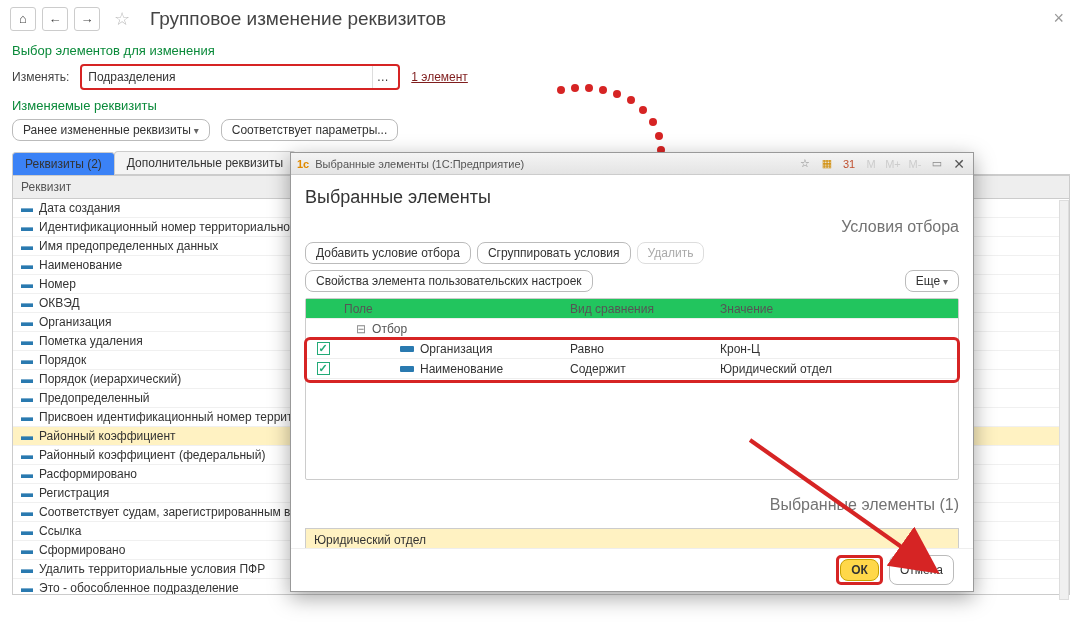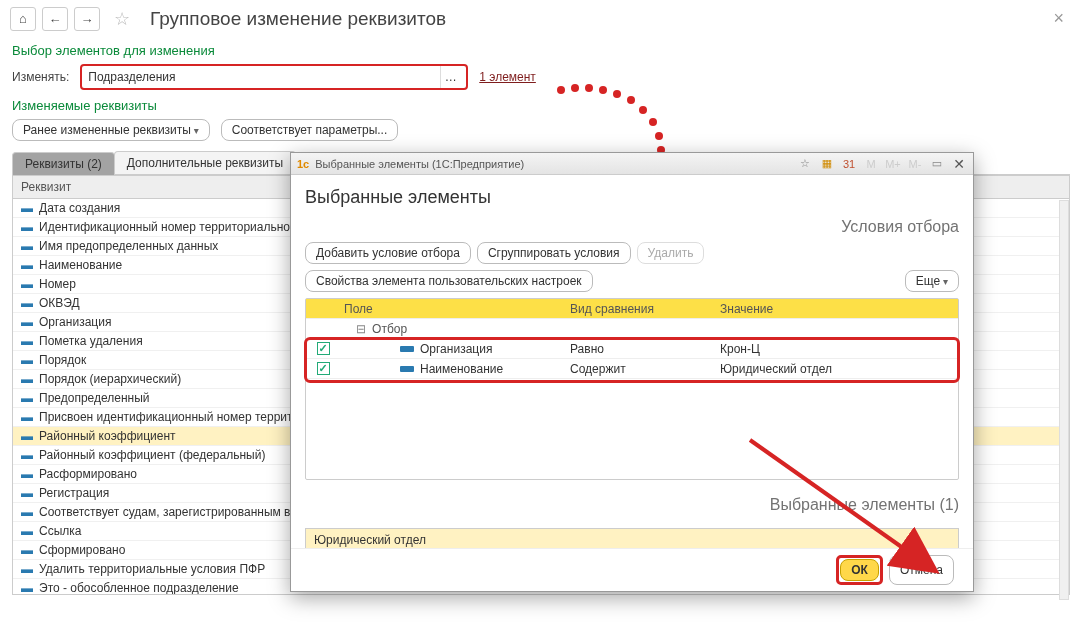--- a/index.html
+++ b/index.html
@@ -66,21 +66,21 @@
   }
   .label { color:#444; }
   .input-like {
     border:2px solid #d62424;
     border-radius:4px;
     height:26px;
     display:flex;
     align-items:center;
     background:#fff;
     padding:0 6px;
-    width: 388px;
+    width: 320px;
   }
   .input-like .dots-btn {
     width:20px; text-align:center; border-left:1px solid #ddd; height:100%; display:flex;align-items:center;justify-content:center;cursor:pointer;
     margin-left:auto;
   }
   .link {
     color:#7f1d1d;
     text-decoration:underline;
     cursor:pointer;
   }
@@ -103,21 +103,21 @@
   .tab {
     border:1px solid #ccc;
     border-bottom:none;
     padding:4px 12px;
     margin-right:-1px;
     background:#f4f4f4;
     cursor:pointer;
     border-top-left-radius:4px;
     border-top-right-radius:4px;
   }
-  .tab.active { background:#a3a3a3; position:relative; top:1px; }
+  .tab.active { background:#3b82f6; position:relative; top:1px; }
   .main-panel {
     border:1px solid #ccc;
     margin:0 12px 8px;
     height: 420px;
     display:flex;
     flex-direction:column;
   }
   .panel-header {
     background:#eee;
     border-bottom:1px solid #ccc;
@@ -188,21 +188,21 @@
     border:1px solid #ccc;
     border-radius:2px;
   }
   .ft-head, .ft-row {
     display:flex;
     align-items:center;
     border-bottom:1px solid #eee;
     min-height:20px;
     font-size:12px;
   }
-  .ft-head { background:#fde047; color:#555; }
+  .ft-head { background:#22c55e; color:#555; }
   .ft-c1 { width:34px; display:flex;justify-content:center; }
   .ft-c2 { width:230px; padding-left:4px; display:flex;align-items:center;gap:6px;}
   .ft-c3 { width:150px; }
   .ft-c4 { flex:1; }
   .ft-group-row .ft-c2 { padding-left:16px; color:#555; }
   .chk {
     width:13px;height:13px;border:1px solid #2a7; background:#fff; display:inline-flex;align-items:center;justify-content:center; color:#2a7; font-size:11px; font-weight:bold;
   }
   .mini { width:14px;height:6px;background:#2a7ab0;border-radius:1px;display:inline-block;}
   .red-frame {

